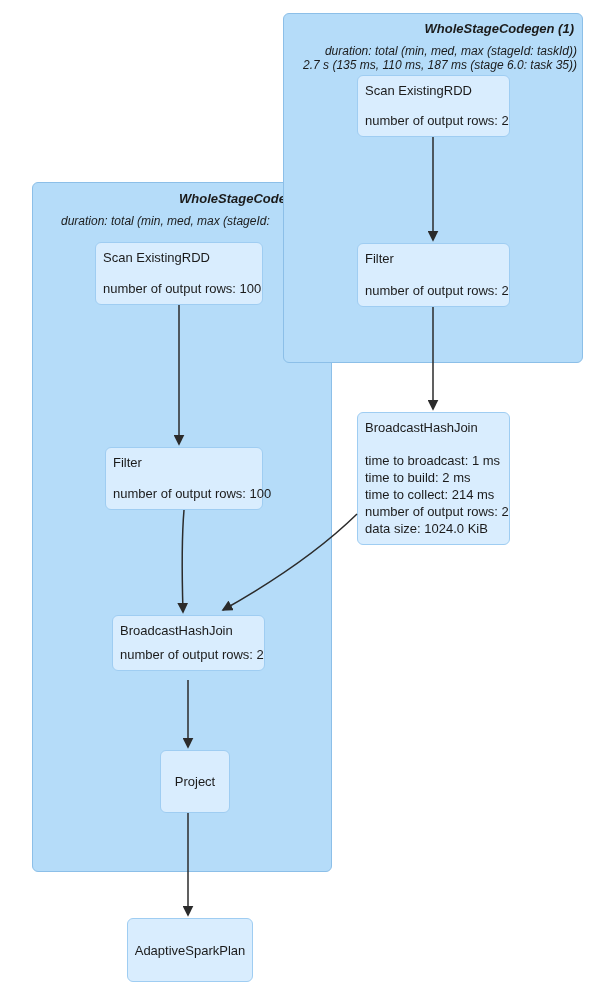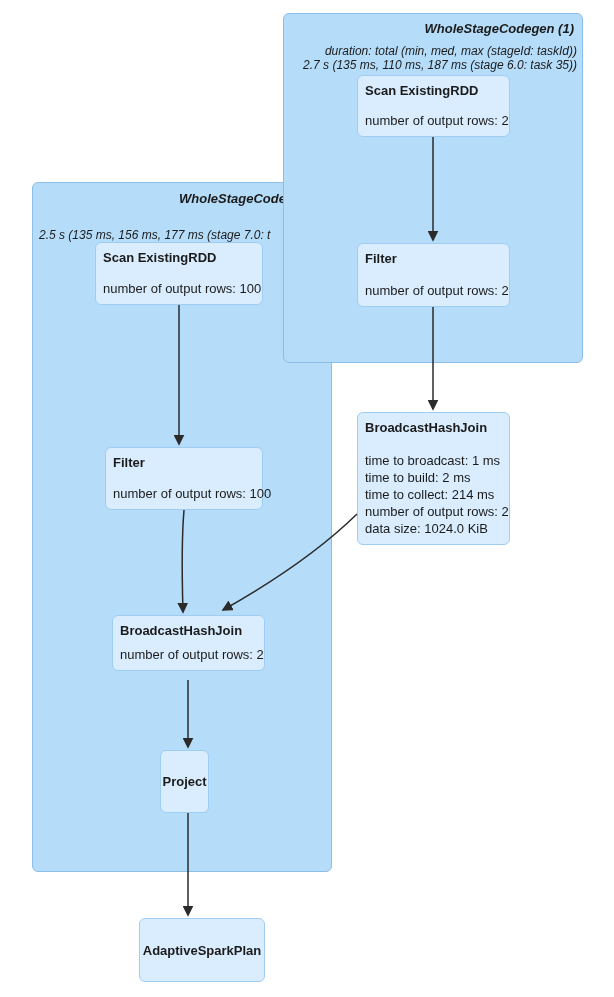--- a/index.html
+++ b/index.html
@@ -22,41 +22,41 @@
   #cluster-right .duration{top:30px;right:5px;text-align:right;}
   #cluster-left .cluster-title{top:8px;left:146px;}
   #cluster-left .duration.l1{top:31px;left:28px;}
   #cluster-left .duration.l2{top:45px;left:6px;}
   .node{
     position:absolute;z-index:3;box-sizing:border-box;
     background:var(--node-fill,#d9edfe);border:1px solid var(--node-border,#9fcdf2);
     border-radius:6px;font-size:13px;padding:7px;
     display:flex;flex-direction:column;justify-content:space-between;
   }
-  .node .ntitle{font-weight:bold;white-space:nowrap;}
+  .node .ntitle{font-weight:normal;white-space:nowrap;}
   .node .metrics{line-height:17px;white-space:nowrap;}
   .node.center{justify-content:center;align-items:center;}
   #n-scan-r{left:357px;top:75px;width:153px;height:62px;}
   #n-filter-r{left:357px;top:243px;width:153px;height:64px;}
   #n-be{left:357px;top:412px;width:153px;height:133px;}
   #n-scan-l{left:95px;top:242px;width:168px;height:63px;}
   #n-filter-l{left:105px;top:447px;width:158px;height:63px;}
   #n-bhj{left:112px;top:615px;width:153px;height:56px;}
-  #n-project{left:160px;top:750px;width:49px;height:63px;}
-  #n-asp{left:127px;top:918px;width:126px;height:64px;margin-left:12px;}
+  #n-project{left:160px;top:750px;width:70px;height:63px;}
+  #n-asp{left:127px;top:918px;width:126px;height:64px;}
   #edges{position:absolute;left:0;top:0;z-index:4;pointer-events:none;}
   #edges path.edge{fill:none;stroke:var(--edge,#2b2b2b);stroke-width:1.5px;}
   #edges marker path{fill:var(--edge,#2b2b2b);}
 </style>
 </head>
 <body>
 
 <div class="cluster" id="cluster-left">
   <div class="cluster-title">WholeStageCode</div>
-  <div class="duration l2">2.5 s (135 ms, 156 ms, 177 ms (stage 7.0: t</div>
+  <div class="duration l1">duration: total (min, med, max (stageId:</div>
 </div>
 
 <div class="cluster" id="cluster-right">
   <div class="cluster-title">WholeStageCodegen (1)</div>
   <div class="duration">
     <div>duration: total (min, med, max (stageId: taskId))</div>
     <div>2.7 s (135 ms, 110 ms, 187 ms (stage 6.0: task 35))</div>
   </div>
 </div>
 

